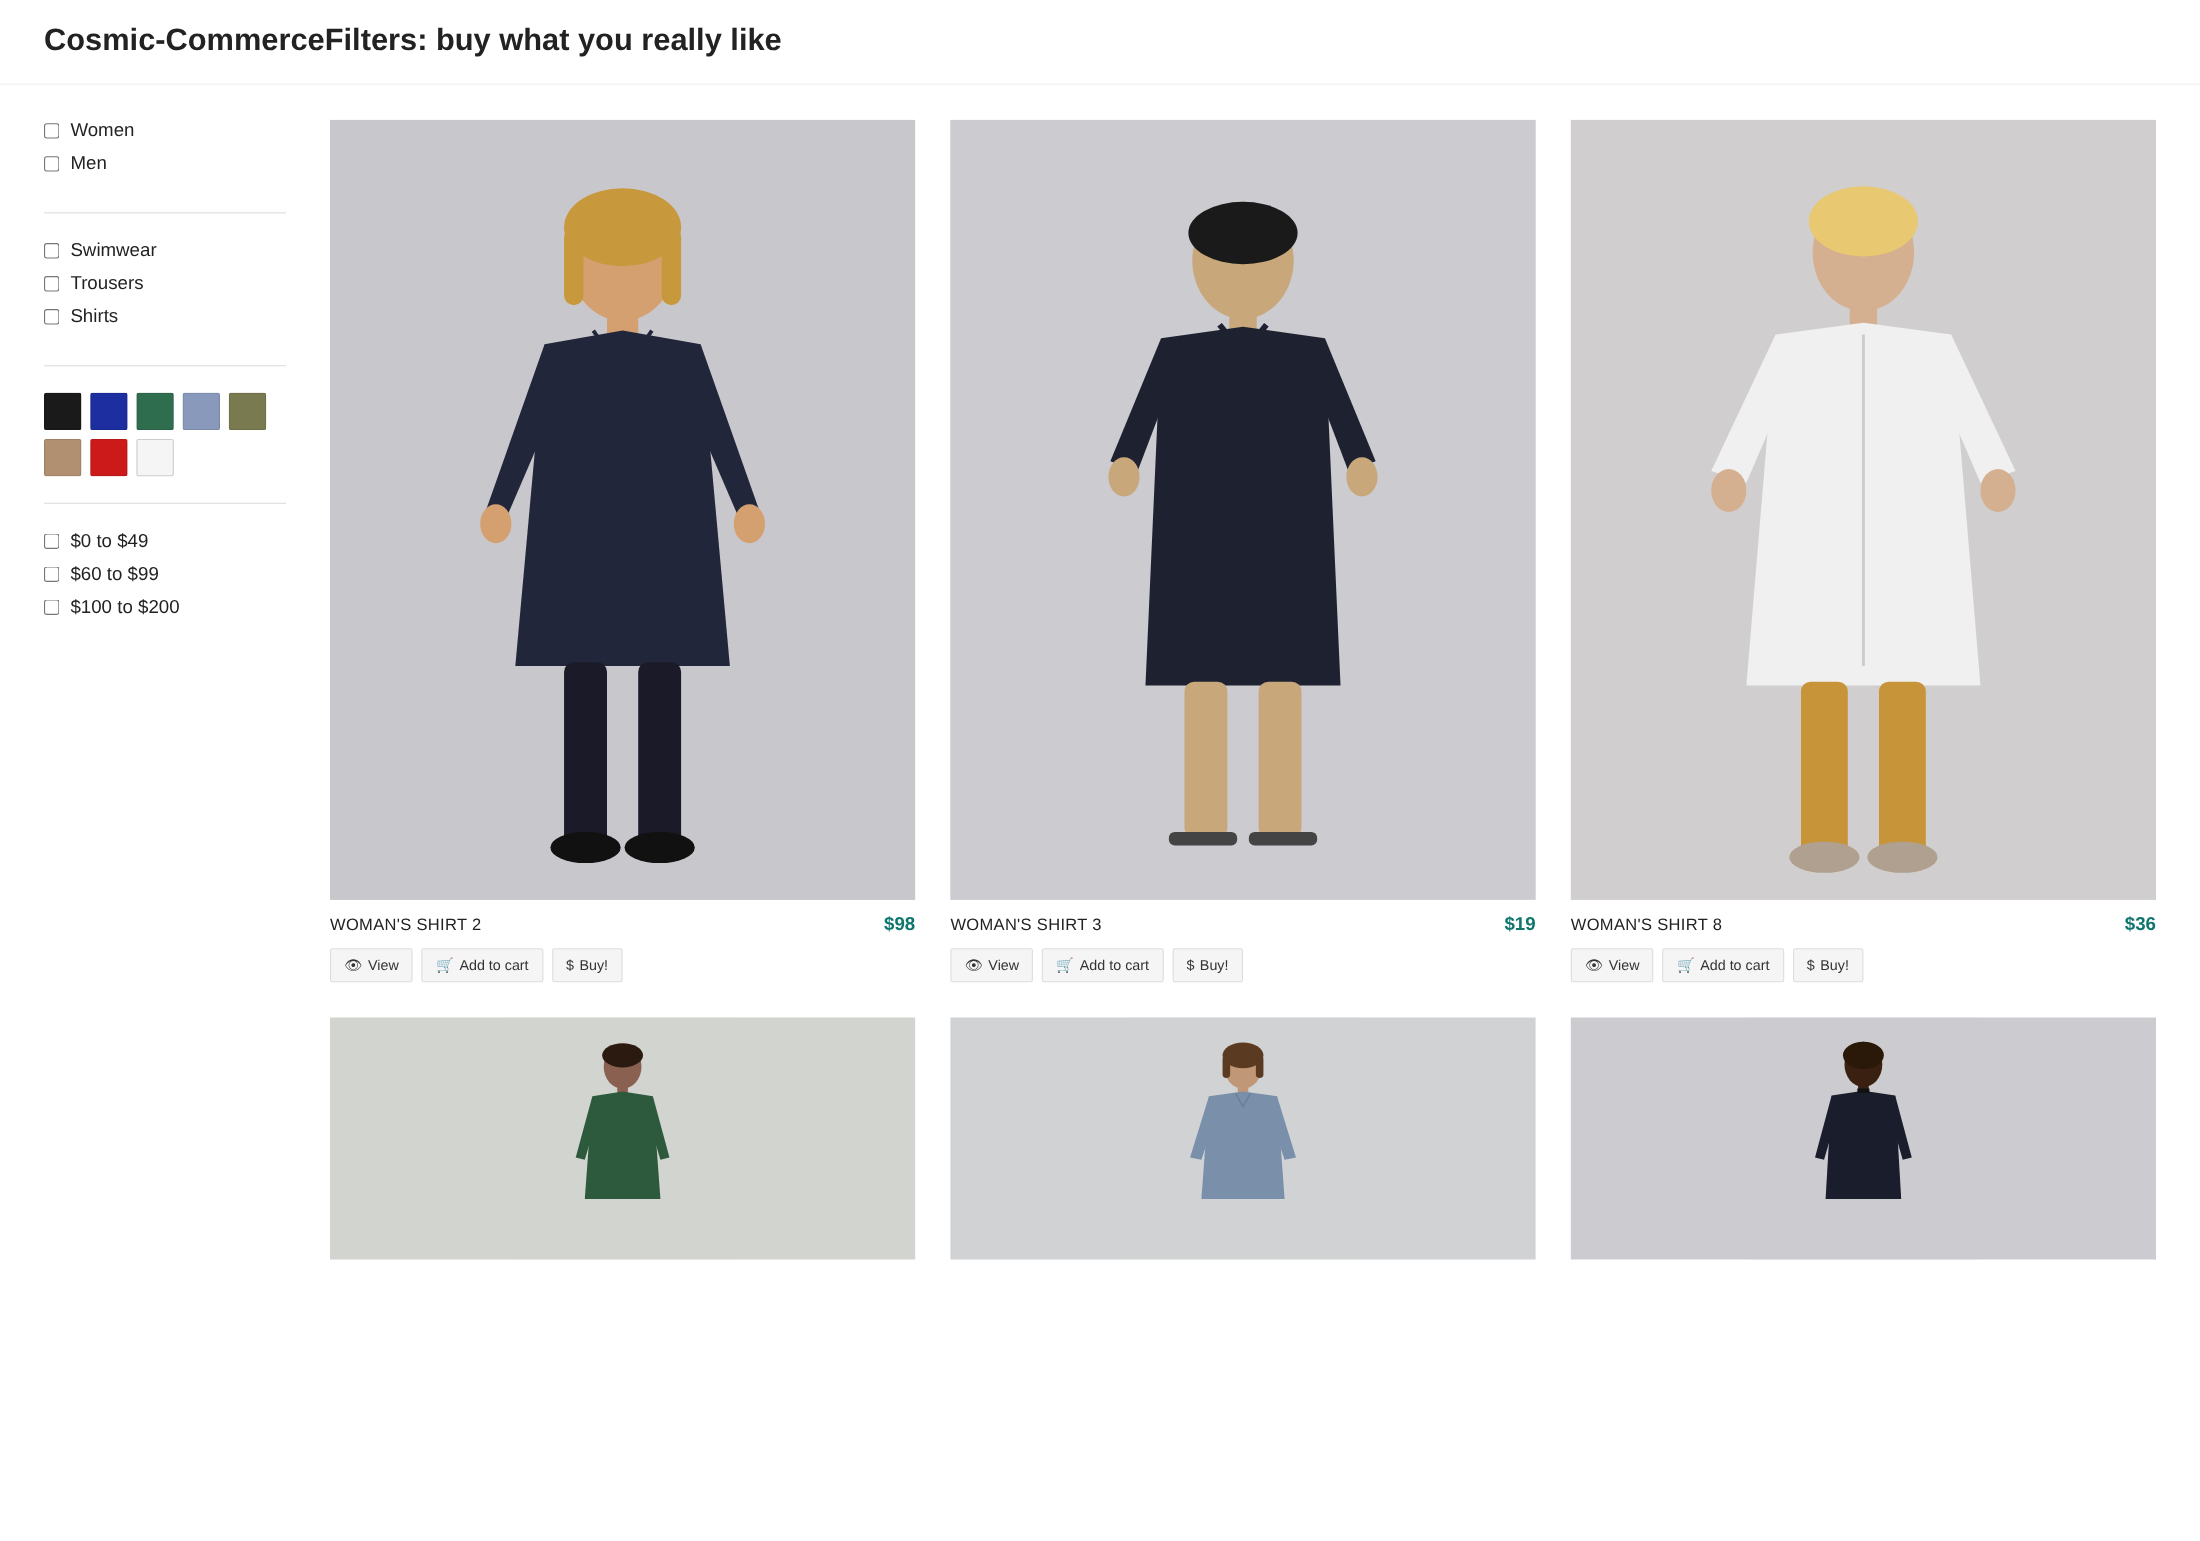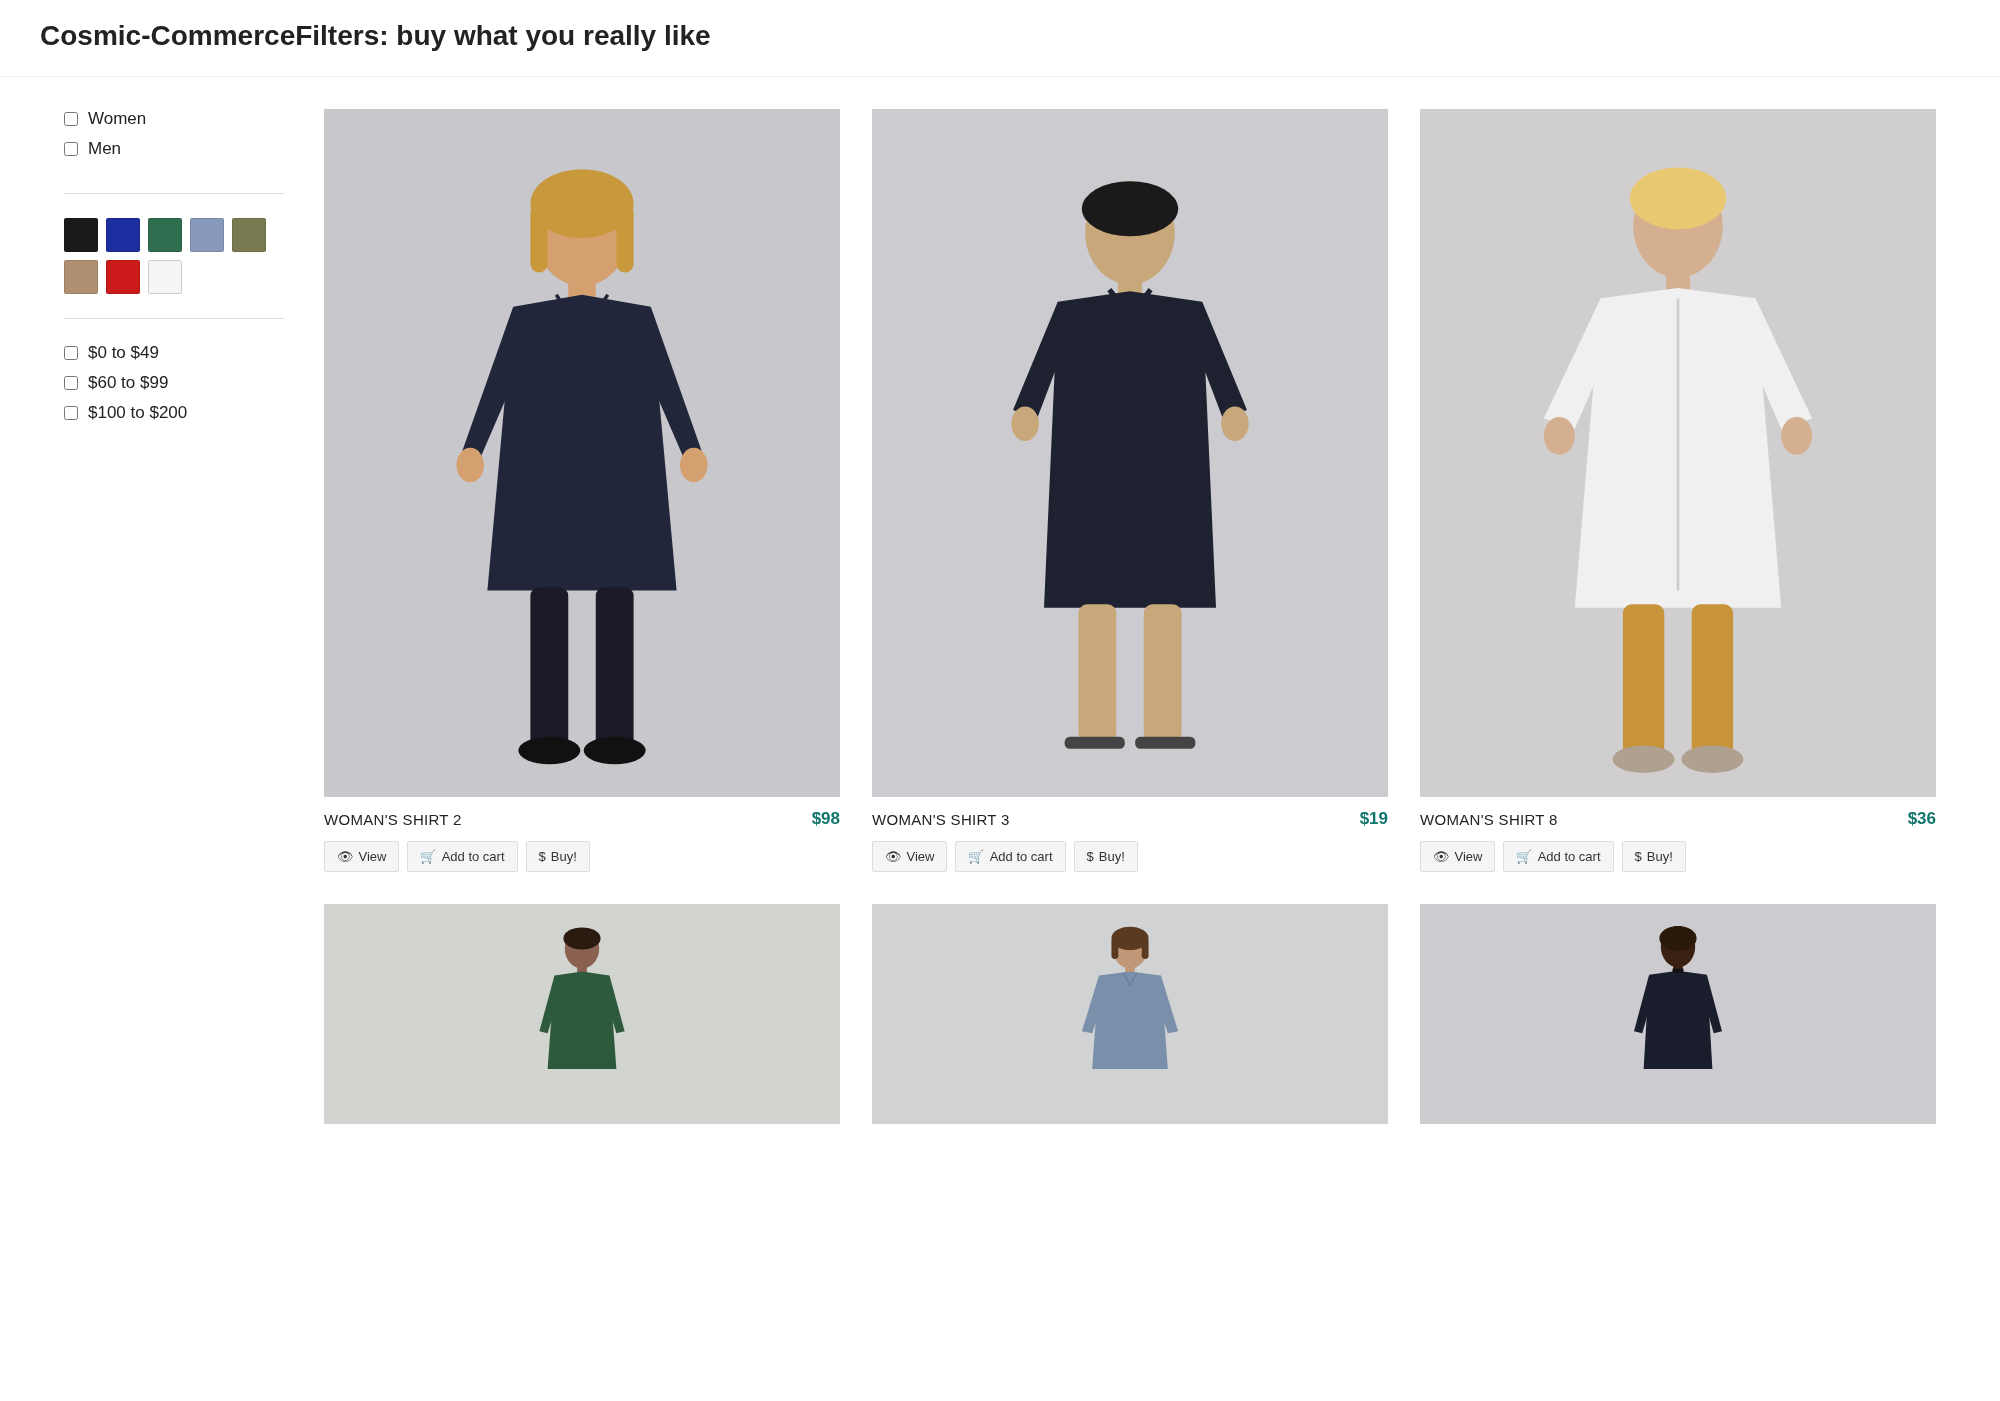--- a/index.html
+++ b/index.html
@@ -7,21 +7,21 @@
 
     .page-title {
       font-size: 28px;
       font-weight: bold;
       padding: 20px 40px 24px 40px;
       border-bottom: 1px solid #eee;
     }
 
     .main-layout {
       display: flex;
-      padding: 32px 64px;
+      padding: 32px 40px;
       gap: 40px;
     }
 
     .sidebar {
       width: 220px;
       flex-shrink: 0;
     }
 
     .filter-group {
       margin-bottom: 24px;
@@ -146,20 +146,34 @@
       <label class="filter-item">
         <input type="checkbox" style="">
         <span>Women</span>
       </label>
       <label class="filter-item">
         <input type="checkbox" style="">
         <span>Men</span>
       </label>
     </div>
 
+    <div class="filter-group">
+      <label class="filter-item">
+        <input type="checkbox" style="">
+        <span>Swimwear</span>
+      </label>
+      <label class="filter-item">
+        <input type="checkbox" style="">
+        <span>Trousers</span>
+      </label>
+      <label class="filter-item">
+        <input type="checkbox" style="">
+        <span>Shirts</span>
+      </label>
+    </div>
 
     <div class="filter-group">
       <div class="color-swatches">
         <div class="color-swatch" style="background:#1a1a1a;"></div>
         <div class="color-swatch" style="background:#1c2ea0;"></div>
         <div class="color-swatch" style="background:#2e6e4e;"></div>
         <div class="color-swatch" style="background:#8899bb;"></div>
         <div class="color-swatch" style="background:#7a7a50;"></div>
         <div class="color-swatch" style="background:#b09070;"></div>
         <div class="color-swatch" style="background:#cc1a1a;"></div>

